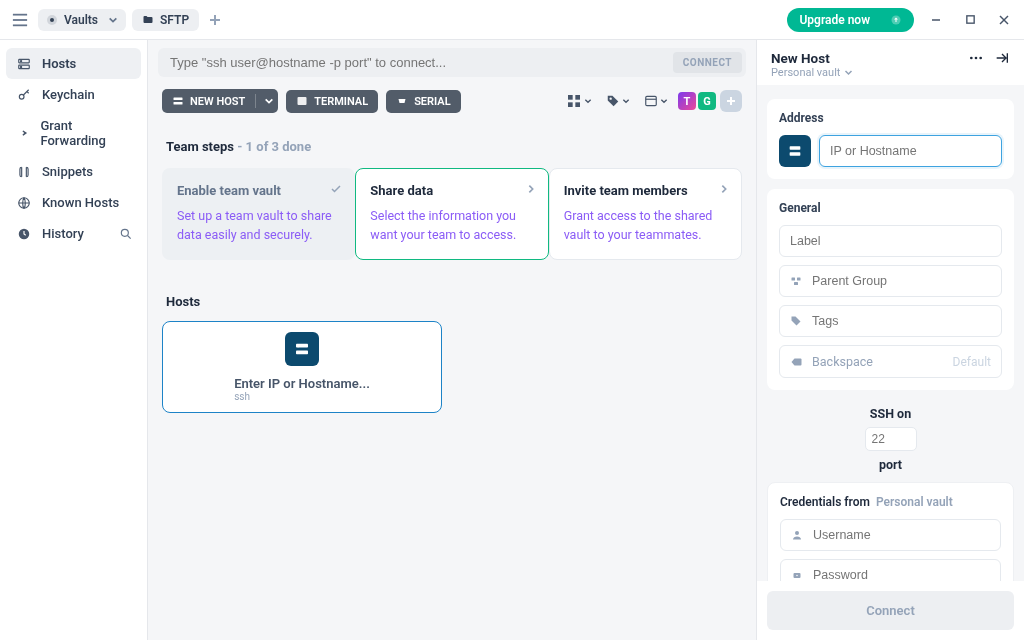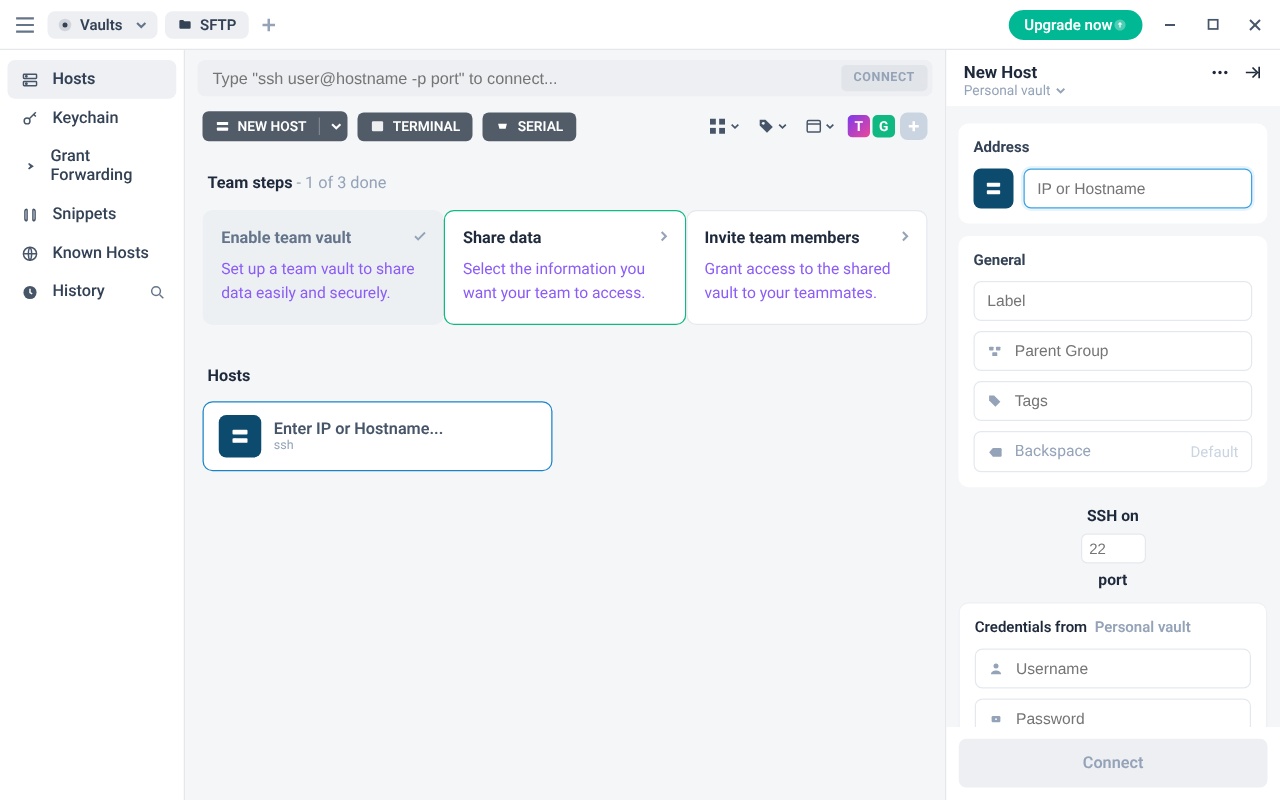--- a/index.html
+++ b/index.html
@@ -6,21 +6,21 @@
   html, body { width: 1024px; height: 640px; font-family: -apple-system, BlinkMacSystemFont, "Segoe UI", Roboto, sans-serif; font-size: 13px; color: #1e293b; background: #f1f3f5; overflow: hidden; }
   
   
   .titlebar { height: 40px; display: flex; align-items: center; padding: 0 8px; gap: 6px; background: #fff; border-bottom: 1px solid #e5e7eb; }
   .hamburger { width: 24px; height: 24px; display:flex; align-items:center; justify-content:center; color:#64748b; border-radius:4px; cursor:pointer; }
   .tab-pill { display:flex; align-items:center; gap:6px; background:#edeff2; border-radius:6px; padding:4px 8px; font-weight:600; color:#334155; font-size:12px; }
   .tab-pill .chev { margin-left:4px; color:#64748b; }
   .tab-sftp { display:flex; align-items:center; gap:6px; background:#edeff2; border-radius:6px; padding:4px 10px; font-weight:600; color:#334155; font-size:12px; }
   .tab-plus { width:20px; height:20px; display:flex; align-items:center; justify-content:center; color:#94a3b8; cursor:pointer; }
   .spacer { flex:1; }
-  .upgrade { background:#00b894; color:#fff; font-weight:600; border-radius:16px; padding:5px 12px; font-size:12px; display:flex; align-items:center; gap:0; }
+  .upgrade { background:#00b894; color:#fff; font-weight:600; border-radius:16px; padding:5px 12px; font-size:12px; display:flex; align-items:center; gap:20px; }
   .win-btn { width:24px; height:24px; display:flex; align-items:center; justify-content:center; color:#475569; border-radius:4px; cursor:pointer; margin-left:4px; }
 
   .body { display:flex; height: 600px; }
   
   .sidebar { width:148px; background:#fff; border-right:1px solid #e5e7eb; padding:8px 6px; }
   .side-item { display:flex; align-items:center; gap:10px; padding:8px 10px; border-radius:6px; color:#334155; font-weight:500; font-size:13px; cursor:pointer; position:relative; }
   .side-item.active { background:#eef0f3; font-weight:600; }
   .side-icon { width:16px; color:#475569; display:flex; align-items:center; justify-content:center; }
   .side-search { position:absolute; right:8px; color:#64748b; }
 
@@ -38,33 +38,33 @@
   .tbar-right { margin-left:auto; display:flex; align-items:center; gap:6px; color:#475569; }
   .icon-muted { color:#475569; display:flex; align-items:center; gap:2px; cursor:pointer; padding:2px 4px; }
   .avatars { display:flex; align-items:center; }
   .av { width:22px; height:22px; border-radius:6px; display:flex; align-items:center; justify-content:center; color:#fff; font-weight:700; font-size:11px; margin-left:-2px; border:2px solid #f5f6f8; }
   .av1 { background:linear-gradient(135deg,#7c3aed,#ec4899); }
   .av2 { background:#10b981; }
   .av-add { width:22px; height:22px; border-radius:6px; background:#cbd5e1; color:#fff; display:flex; align-items:center; justify-content:center; margin-left:2px; cursor:pointer; }
 
   .content { padding: 8px 14px 14px; overflow:auto; flex:1; }
   .steps-head { font-size:13px; margin: 6px 4px 14px; color:#1e293b; }
-  .steps-head .mut { color:#94a3b8; font-weight:400; }
+  .steps-head .mut { color:#94a3b8; font-weight:700; }
   .steps { display:flex; gap:0; }
   .card { flex:1; border-radius:8px; padding:14px 14px; background:#fff; border:1px solid #e5e9ee; position:relative; }
   .card.done { background:#edf0f3; border-color:transparent; }
   .card.active { border:1px solid #10b981; }
   .card h4 { font-size:13px; font-weight:700; color:#1e293b; margin-bottom:8px; }
   .card.done h4 { color:#64748b; }
   .card p { font-size:12.5px; color:#8b5cf6; line-height:1.55; }
   .card .chev-r { position:absolute; top:14px; right:12px; color:#94a3b8; }
   .card .check { position:absolute; top:14px; right:12px; color:#94a3b8; }
   
   .hosts-title { font-weight:700; font-size:13px; margin:34px 4px 12px; }
-  .host-card { width:280px; border:1.5px solid #1d83c7; border-radius:8px; padding:10px 12px; display:flex; gap:10px; align-items:center; background:#fff; }
+  .host-card { width:280px; border:1.5px solid #1d83c7; border-radius:8px; padding:10px 12px; display:flex; gap:10px; align-items:center; background:#fff;flex-direction:column; }
   .host-icon { width:34px; height:34px; background:#0c4a6e; border-radius:6px; display:flex; align-items:center; justify-content:center; color:#fff; }
   .host-main { display:flex; flex-direction:column; }
   .host-main .t { font-weight:600; font-size:13px; color:#475569; }
   .host-main .s { font-size:10px; color:#94a3b8; }
 
   
   .rightpanel { width:268px; background:#fff; border-left:1px solid #e5e7eb; display:flex; flex-direction:column; }
   .rp-head { padding:10px 14px 6px; display:flex; align-items:flex-start; }
   .rp-head-left { flex:1; }
   .rp-title { font-weight:700; font-size:13.5px; }

